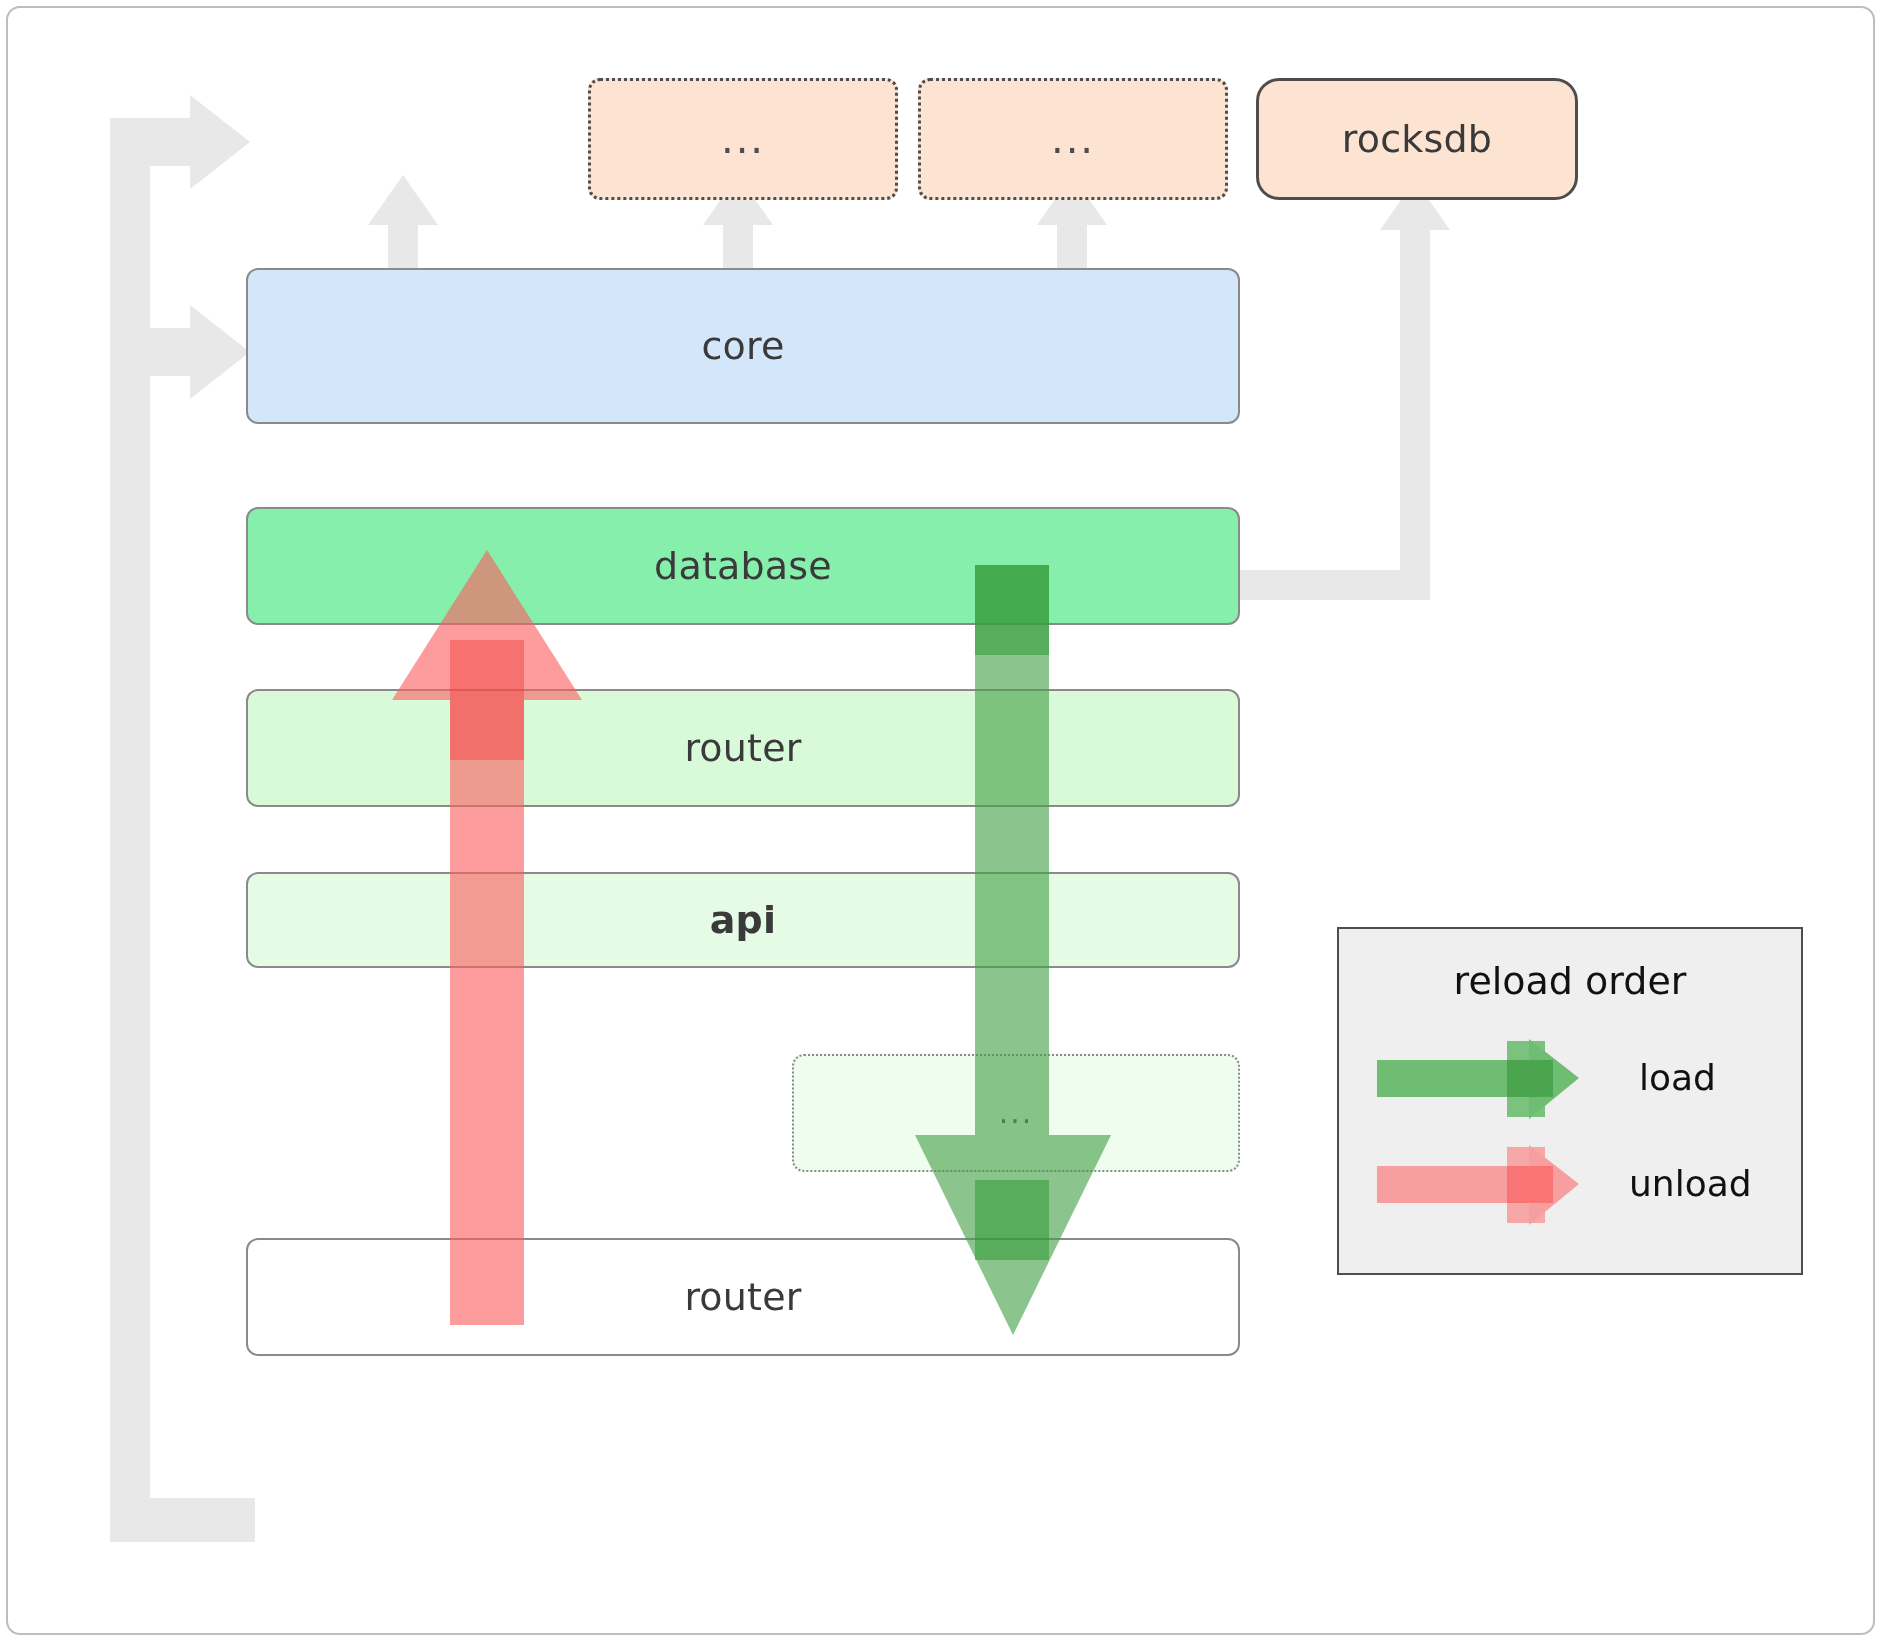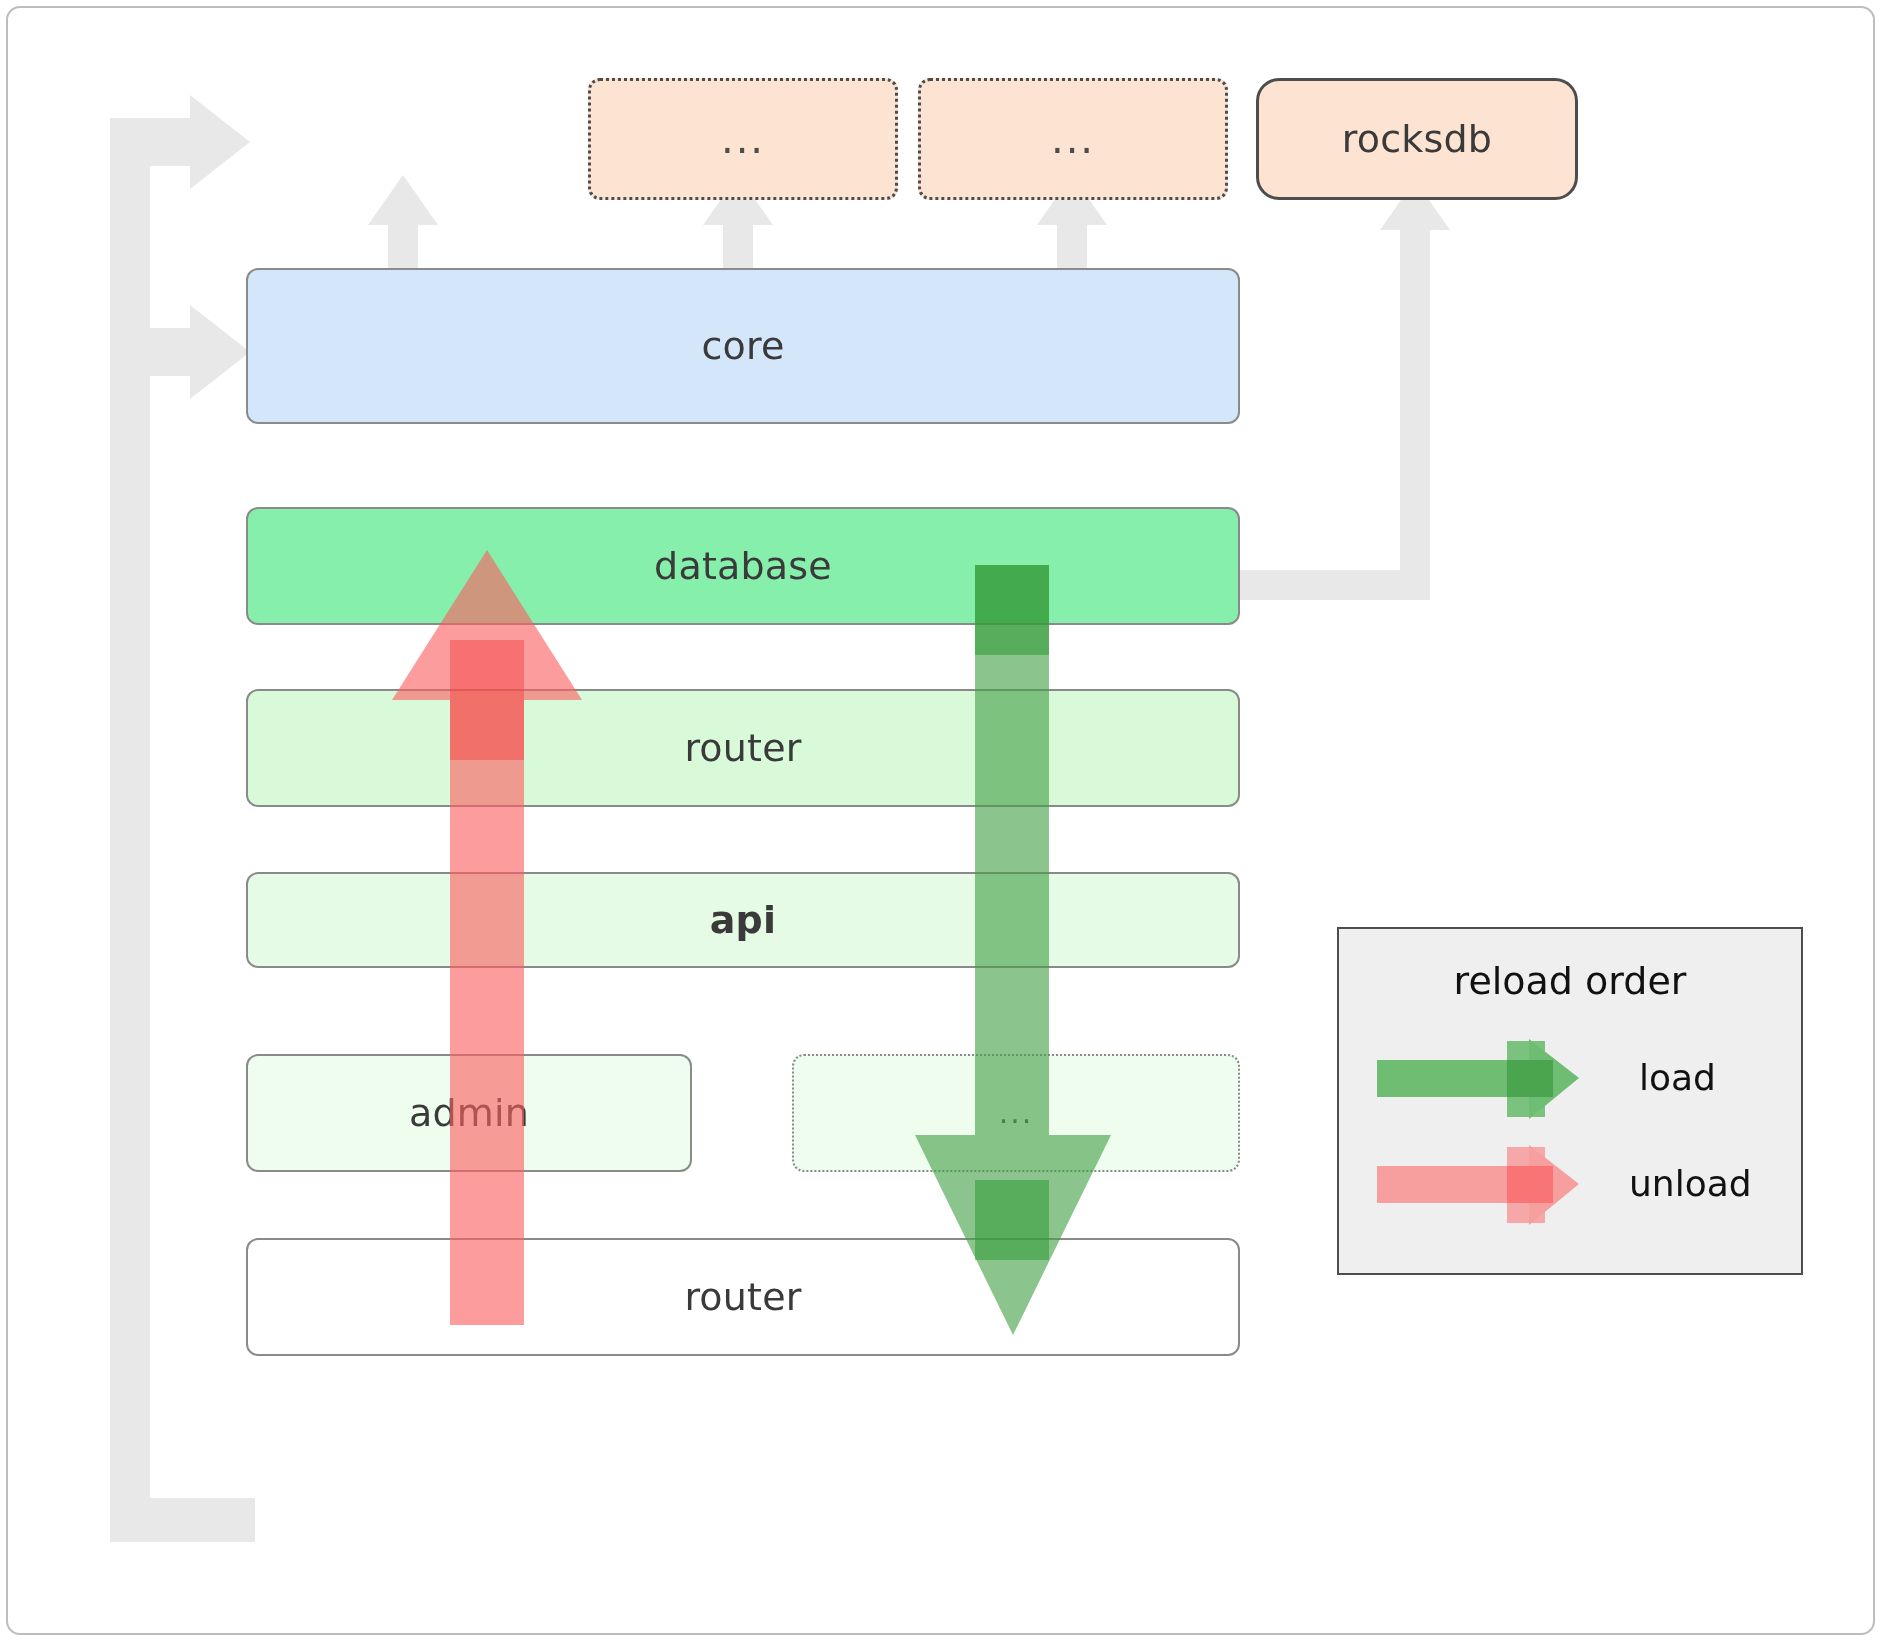--- a/index.html
+++ b/index.html
@@ -167,23 +167,20 @@
   </div>
 
   <div class="node node-service" style="left:246px; top:689px; width:994px; height:118px;">
     <span>router</span>
   </div>
 
   <div class="node node-api" style="left:246px; top:872px; width:994px; height:96px;font-weight:bold;">
     <span>api</span>
   </div>
 
-  <div class="node node-admin" style="left:246px; top:1054px; width:446px; height:118px;">
-    <span>admin</span>
-  </div>
 
   <div class="node node-dots-low" style="left:792px; top:1054px; width:448px; height:118px;">
     <span class="dots-glyph small">...</span>
   </div>
 
   <div class="node node-router" style="left:246px; top:1238px; width:994px; height:118px;">
     <span>router</span>
   </div>
 
 

